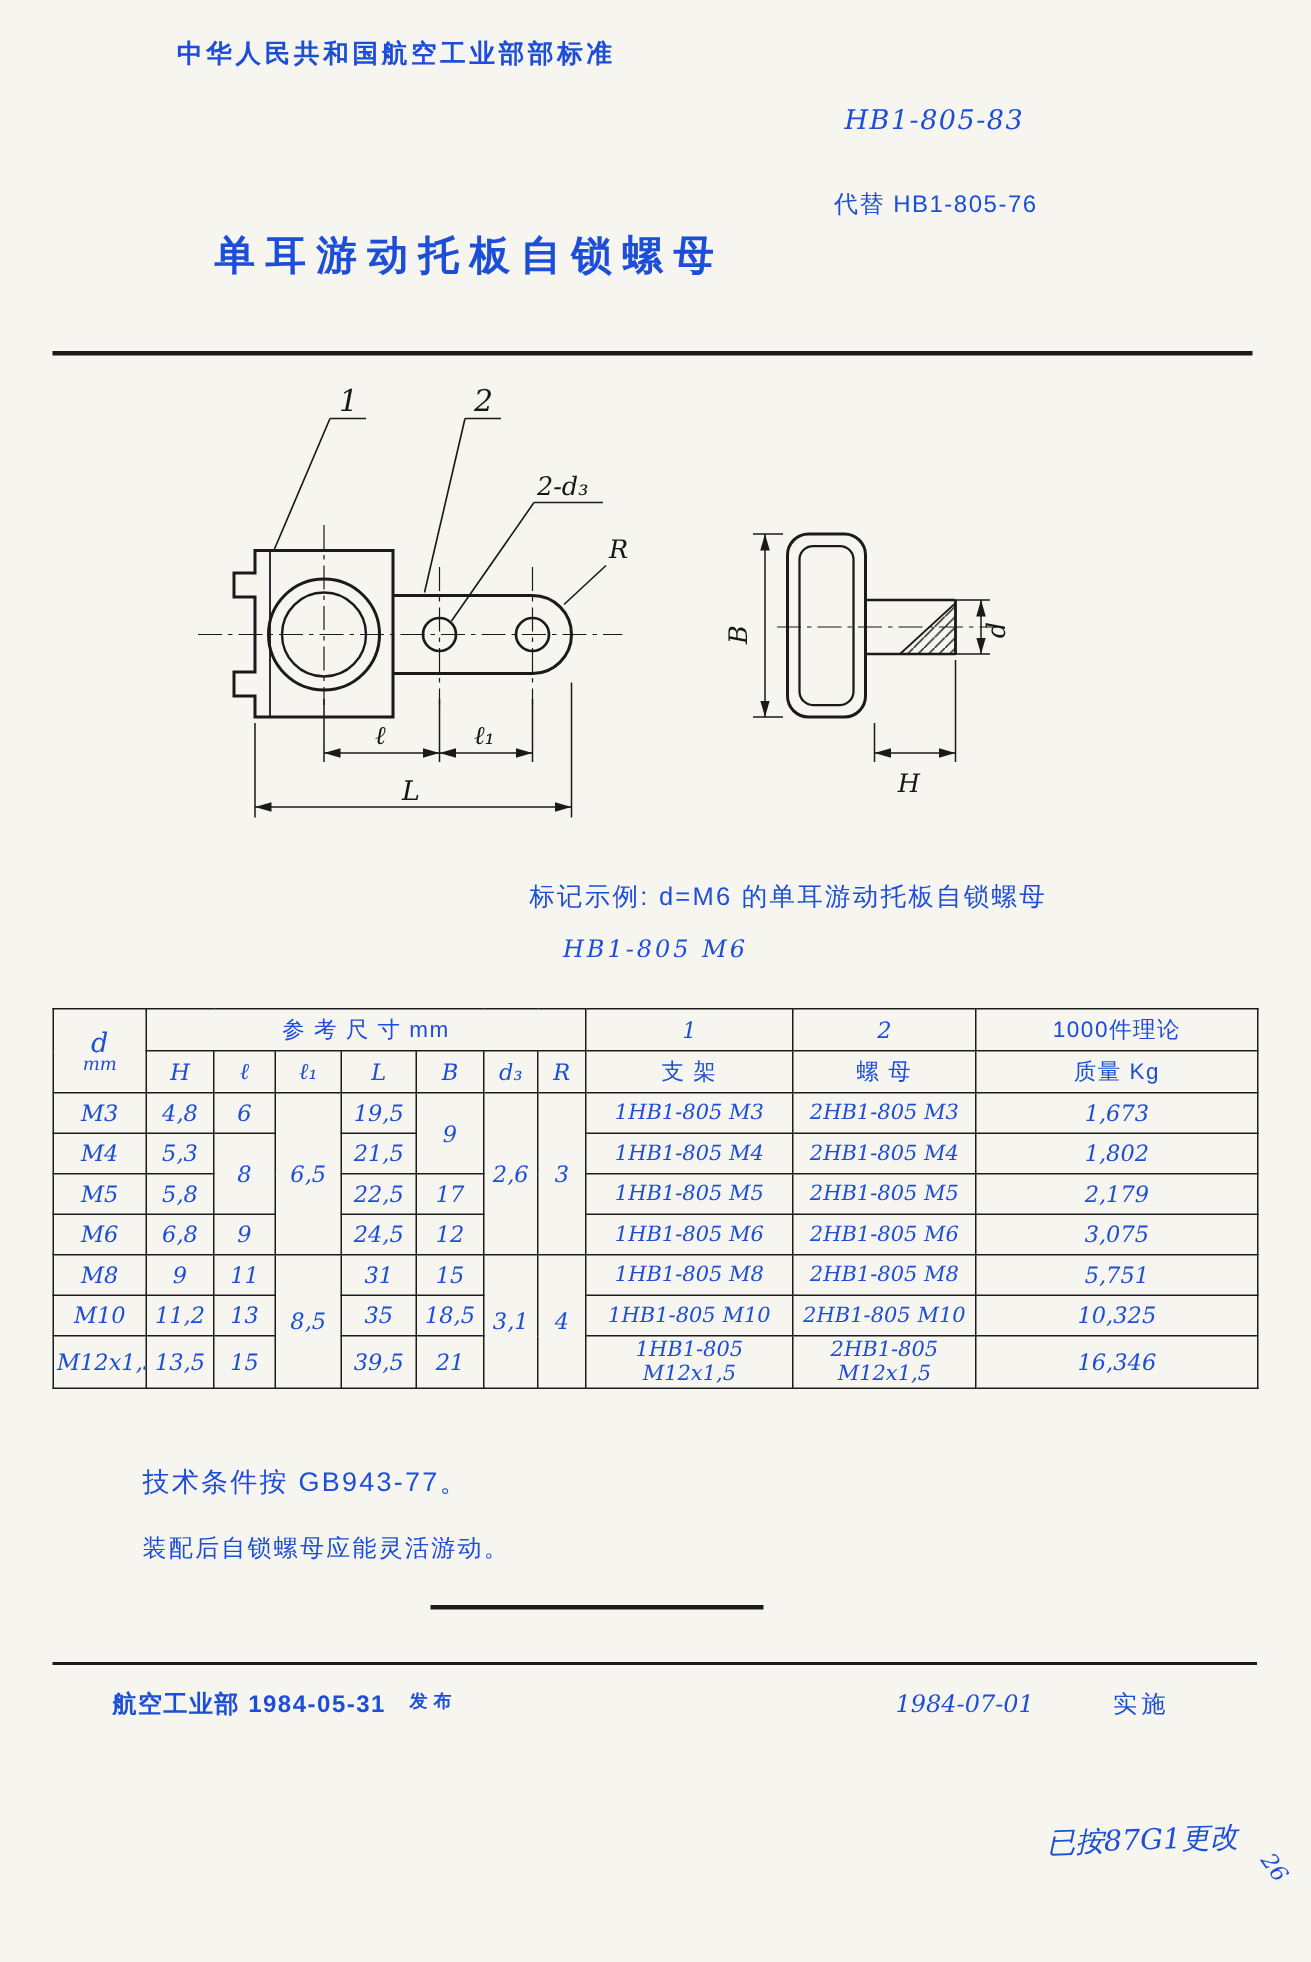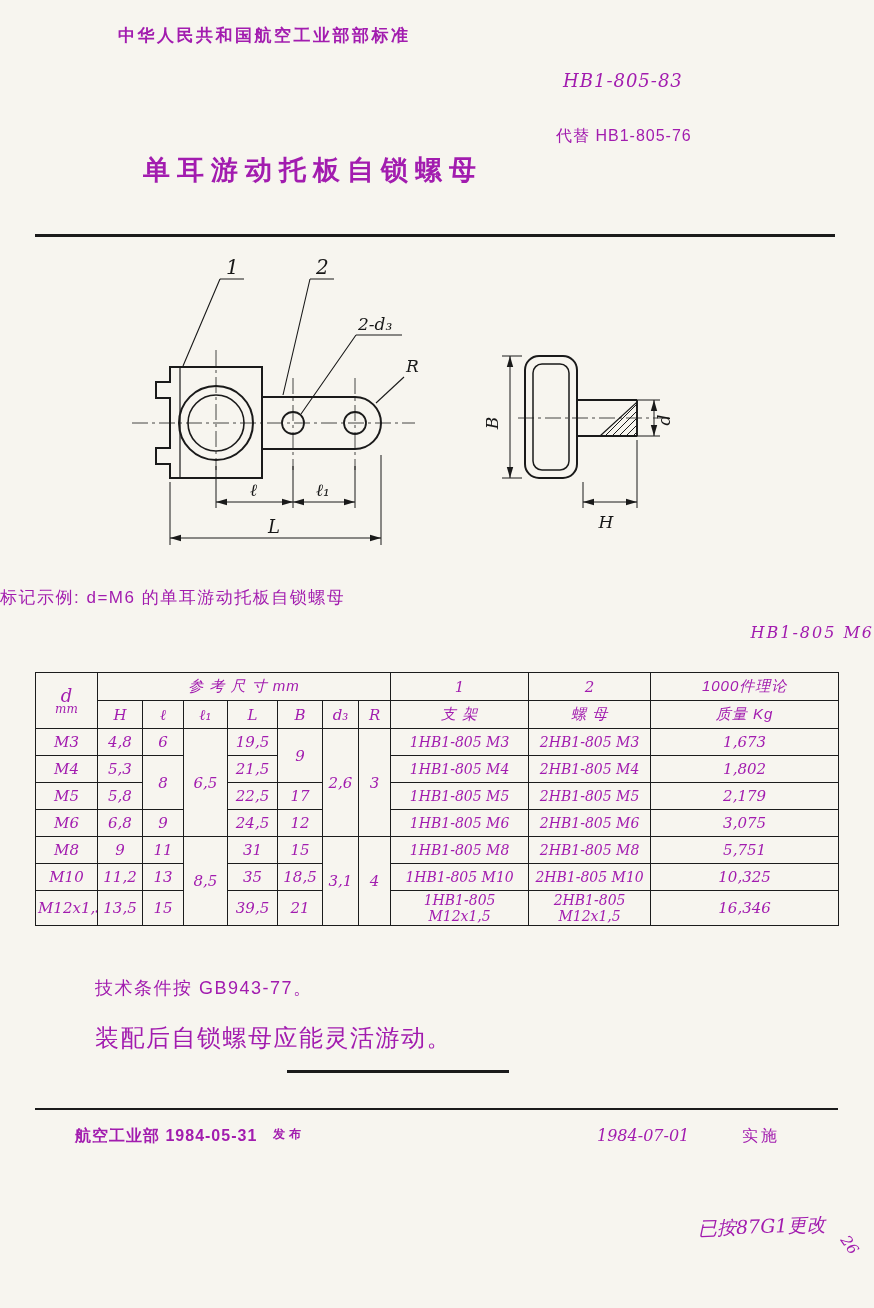--- a/index.html
+++ b/index.html
@@ -1,49 +1,49 @@
 <!DOCTYPE html>
 <html><head>
 <meta charset="utf-8">
 <style>
   * { margin:0; padding:0; box-sizing:border-box; }
   html,body { background:#cfccc5; font-family:"Liberation Sans","DejaVu Sans",sans-serif; }
   .page {
     position:relative; width:874px; height:1308px; margin:0 auto;
-    background:#f7f5ef; color:#a21caf; overflow:hidden;
+    background:#f7f5ef; color:#1d4ed8; overflow:hidden;
     box-shadow:0 0 6px rgba(0,0,0,.35);
   }
   .hw { font-family:"DejaVu Serif",serif; font-style:italic; }
 
   .header-left { position:absolute; left:118px; top:24px; font-size:17px; font-weight:bold; letter-spacing:2.5px; }
   .std-no      { position:absolute; left:563px; top:70px;  font-size:18px; letter-spacing:1px; }
   .replaces    { position:absolute; left:556px; top:126px; font-size:16px; letter-spacing:1px; }
   .doc-title   { position:absolute; left:143px; top:152px; font-size:27px; font-weight:bold; letter-spacing:7px; }
   .rule-main   { position:absolute; left:35px; top:234px; width:800px; height:3px; background:#1b1b1b; }
 
   .drawing { position:absolute; left:70px; top:250px; width:740px; height:330px; }
 
-  .marking-1 { position:absolute; left:0; top:586px; width:698px; text-align:left; font-size:17px; letter-spacing:1.5px; }
-  .marking-2 { position:absolute; left:0; top:623px; width:874px; text-align:right; font-size:16px; letter-spacing:2px; }
+  .marking-1 { position:absolute; left:0; top:586px; width:698px; text-align:right; font-size:17px; letter-spacing:1.5px; }
+  .marking-2 { position:absolute; left:0; top:623px; width:874px; text-align:center; font-size:16px; letter-spacing:2px; }
 
   .spec-table { position:absolute; left:35px; top:672px; width:803px; border-collapse:collapse; table-layout:fixed; }
   .spec-table th, .spec-table td {
     border:1.6px solid #1c1c1c; text-align:center; vertical-align:middle;
     padding:1px 2px; font-weight:normal; overflow:hidden;
   }
   .spec-table th { height:28px; font-size:15px; }
   .spec-table td { height:27px; }
   .val   { font-family:"DejaVu Serif",serif; font-style:italic; font-size:15px; }
   .val-lg{ font-family:"DejaVu Serif",serif; font-style:italic; font-size:18px; line-height:17px; }
   .val-sm{ font-family:"DejaVu Serif",serif; font-style:italic; font-size:12px; line-height:11px; }
   .pn    { text-align:left; padding-left:9px; font-size:14px; }
-  .cn-h  { font-size:15px; letter-spacing:1px;font-style:italic; }
+  .cn-h  { font-size:15px; letter-spacing:1px; }
 
   .note-1 { position:absolute; left:95px; top:976px;  font-size:18px; letter-spacing:1.5px; }
-  .note-2 { position:absolute; left:95px; top:1022px; font-size:24px; letter-spacing:1.5px; }
+  .note-2 { position:absolute; left:95px; top:1022px; font-size:16px; letter-spacing:1.5px; }
   .rule-short  { position:absolute; left:287px; top:1070px; width:222px; height:3px; background:#1b1b1b; }
   .rule-footer { position:absolute; left:35px;  top:1108px; width:803px; height:2px; background:#1b1b1b; }
 
   .footer-issuer    { position:absolute; left:35px;  top:1126px; font-size:16px; font-weight:bold; letter-spacing:1px;margin-left:40px; }
   .footer-publish   { position:absolute; left:273px; top:1126px; font-size:12px; font-weight:bold; letter-spacing:4px; }
   .footer-impl-date { position:absolute; left:597px; top:1126px; font-size:16px; }
   .footer-impl      { position:absolute; left:742px; top:1126px; font-size:16px; font-weight:normal; letter-spacing:3px; }
 
   .hw-note  { position:absolute; left:698px; top:1214px; font-size:19px; transform:rotate(-2deg); }
   .page-num { position:absolute; left:840px; top:1236px; font-size:15px; transform:rotate(55deg); }

